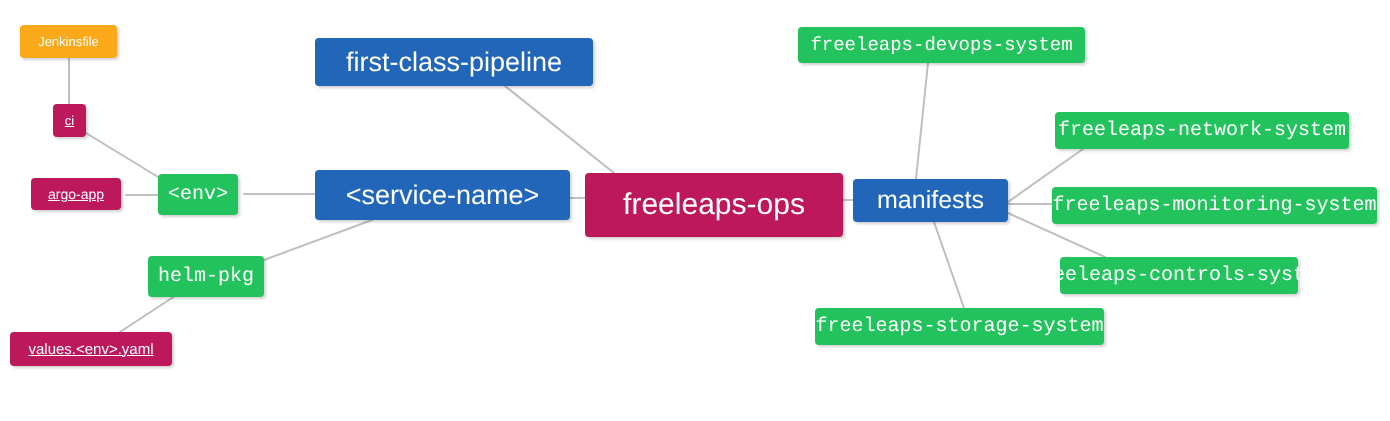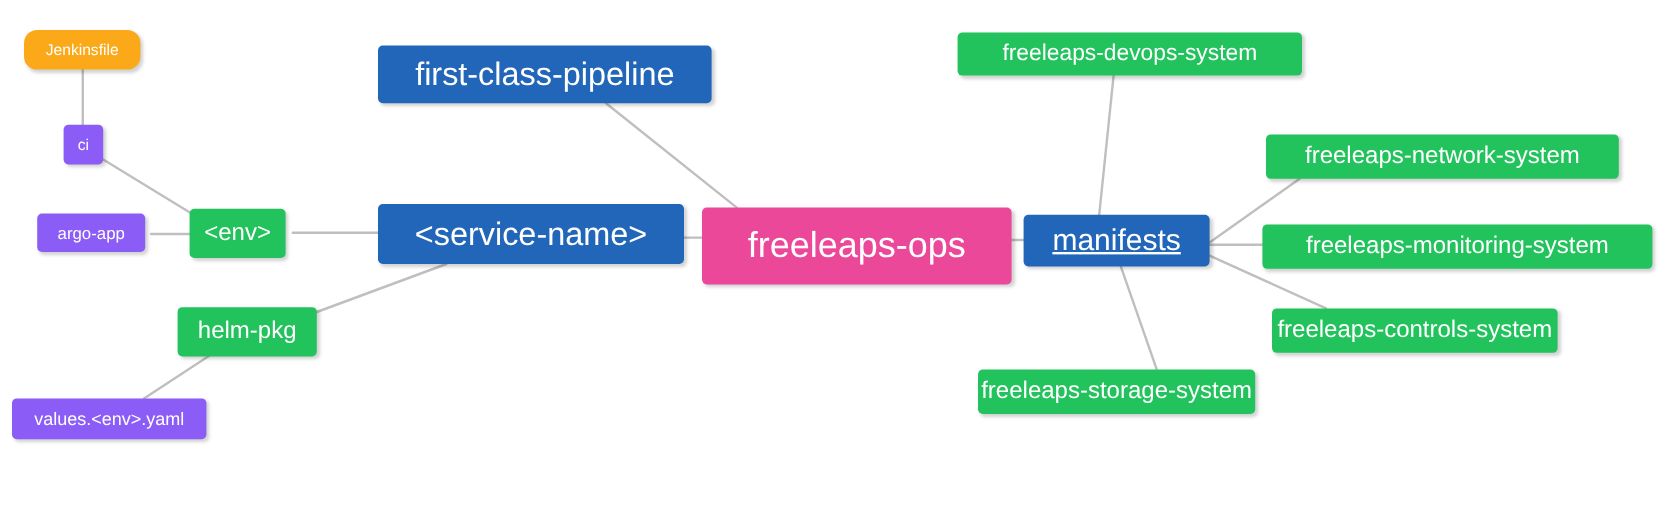--- a/index.html
+++ b/index.html
@@ -30,25 +30,25 @@
     align-items: center;
     justify-content: center;
     box-sizing: border-box;
     border-radius: 4px;
     color: #ffffff;
     white-space: nowrap;
     letter-spacing: 0px;
     box-shadow: 2px 2px 3px rgba(0,0,0,0.18);
     text-rendering: geometricPrecision;
   }
-  .n-orange { background: #fba919; border-radius: 11px; }
-  .n-red    { background: #8b5cf6; }
-  .n-green  { background: #22c35d; }
+  .n-orange { background: #fba919; }
+  .n-red    { background: #be185d; text-decoration: underline; }
+  .n-green  { background: #22c35d; font-family: Liberation Mono, monospace; }
   .n-blue   { background: #2166b8; }
-  .n-dark   { background: #ec4899; }
+  .n-dark   { background: #be185d; }
 </style>
 </head>
 <body>
 
 <div id="canvas">
   <svg id="edges" width="1390" height="421" viewBox="0 0 1390 421">
       <line x1="69" y1="58" x2="69" y2="104" stroke="#bfbfbf" stroke-width="2" stroke-linecap="round"></line>
       <line x1="86" y1="133" x2="163" y2="180" stroke="#bfbfbf" stroke-width="2" stroke-linecap="round"></line>
       <line x1="126" y1="195" x2="158" y2="195" stroke="#bfbfbf" stroke-width="2" stroke-linecap="round"></line>
       <line x1="244" y1="194" x2="315" y2="194" stroke="#bfbfbf" stroke-width="2" stroke-linecap="round"></line>
@@ -66,20 +66,20 @@
   <div id="node-layer">
       <div class="node n-orange" style="left: 20px; top: 25px; width: 97px; height: 33px; font-size: 13px;">Jenkinsfile</div>
       <div class="node n-red" style="left: 53px; top: 104px; width: 33px; height: 33px; font-size: 13px;">ci</div>
       <div class="node n-red" style="left: 31px; top: 178px; width: 90px; height: 32px; font-size: 14px;">argo-app</div>
       <div class="node n-green" style="left: 158px; top: 174px; width: 80px; height: 41px; font-size: 20px;">&lt;env&gt;</div>
       <div class="node n-red" style="left: 10px; top: 332px; width: 162px; height: 34px; font-size: 15px;">values.&lt;env&gt;.yaml</div>
       <div class="node n-green" style="left: 148px; top: 256px; width: 116px; height: 41px; font-size: 20px;">helm-pkg</div>
       <div class="node n-blue" style="left: 315px; top: 38px; width: 278px; height: 48px; font-size: 27px;">first-class-pipeline</div>
       <div class="node n-blue" style="left: 315px; top: 170px; width: 255px; height: 50px; font-size: 27px;">&lt;service-name&gt;</div>
       <div class="node n-dark" style="left: 585px; top: 173px; width: 258px; height: 64px; font-size: 30px;">freeleaps-ops</div>
-      <div class="node n-blue" style="left: 853px; top: 179px; width: 155px; height: 43px; font-size: 25px; text-decoration: underline;">manifests</div>
+      <div class="node n-blue" style="left: 853px; top: 179px; width: 155px; height: 43px; font-size: 25px;">manifests</div>
       <div class="node n-green" style="left: 798px; top: 27px; width: 287px; height: 36px; font-size: 19px;">freeleaps-devops-system</div>
       <div class="node n-green" style="left: 1055px; top: 112px; width: 294px; height: 37px; font-size: 20px;">freeleaps-network-system</div>
       <div class="node n-green" style="left: 1052px; top: 187px; width: 325px; height: 37px; font-size: 20px;">freeleaps-monitoring-system</div>
       <div class="node n-green" style="left: 1060px; top: 257px; width: 238px; height: 37px; font-size: 20px;">freeleaps-controls-system</div>
-      <div class="node n-green" style="left: 815px; top: 308px; width: 231px; height: 37px; font-size: 20px;">freeleaps-storage-system</div>
+      <div class="node n-green" style="left: 815px; top: 308px; width: 289px; height: 37px; font-size: 20px;">freeleaps-storage-system</div>
     </div>
 </div>
 
 </body></html>

